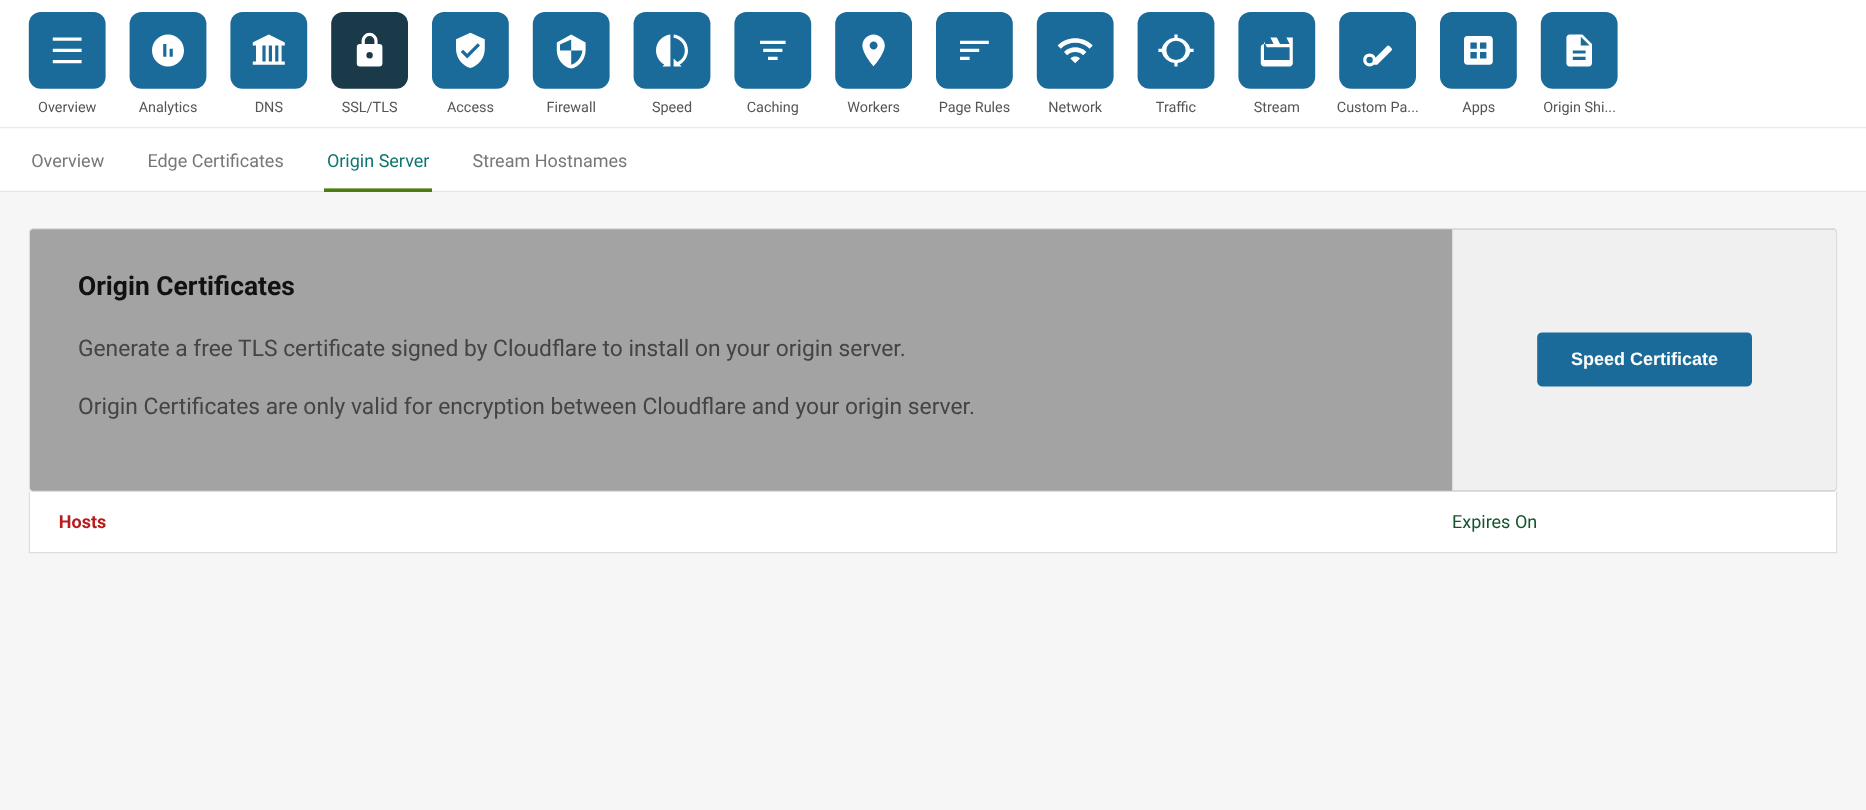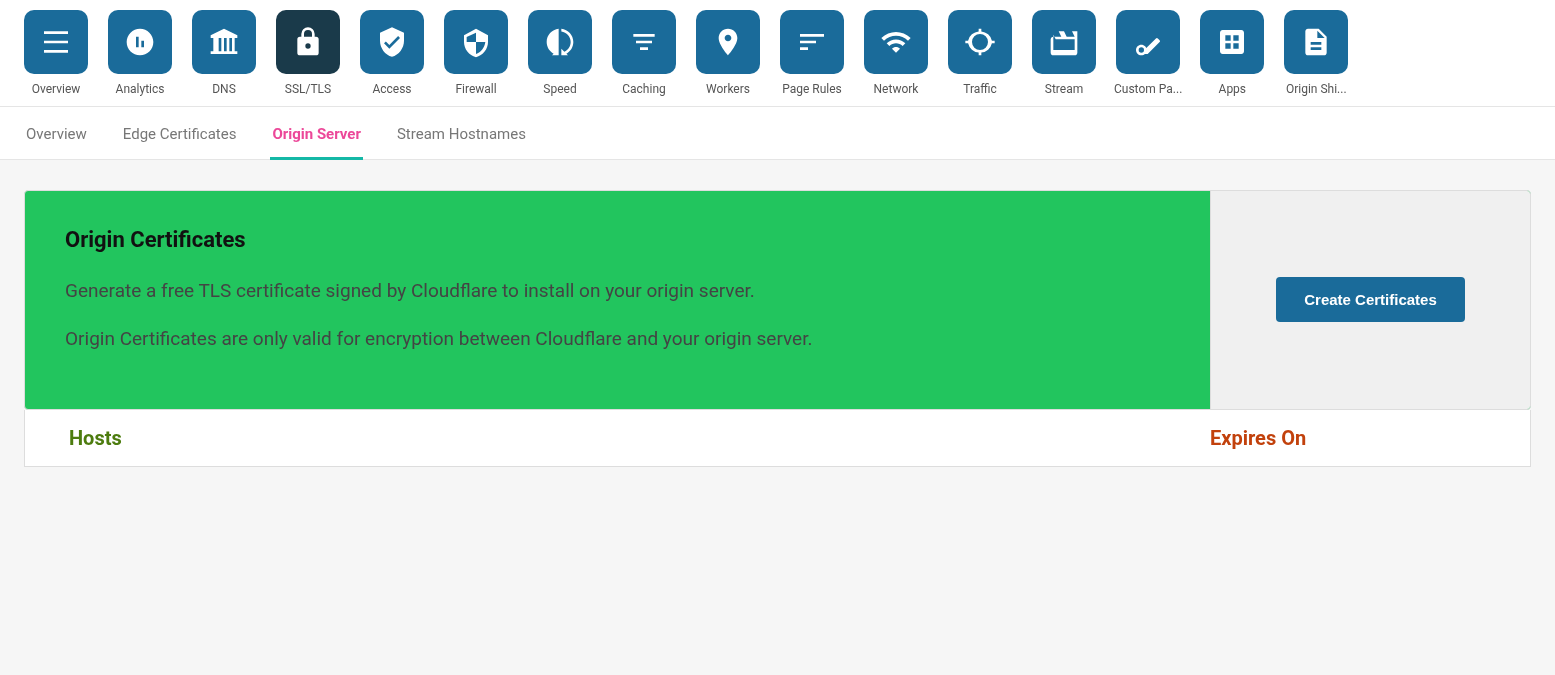--- a/index.html
+++ b/index.html
@@ -59,33 +59,33 @@
     }
     .sub-tab {
       padding: 18px 2px 14px 2px;
       font-size: 15px;
       color: #777;
       cursor: pointer;
       border-bottom: 3px solid transparent;
       margin-bottom: -1px;
     }
     .sub-tab.active {
-      color: #ec4899;
-      font-weight: 700;
-      border-bottom: 3px solid #14b8a6;
+      color: #0f766e;
+      font-weight: 400;
+      border-bottom: 3px solid #4d7c0f;
     }
 
     
     .main-content {
       padding: 30px 24px;
     }
 
     
     .card {
-      background: #22c55e;
+      background: #a3a3a3;
       border: 1px solid #ddd;
       border-radius: 4px;
       display: flex;
       overflow: hidden;
     }
     .card-left {
       flex: 1;
       padding: 36px 40px;
     }
     .card-right {
@@ -126,30 +126,29 @@
     .table-header {
       background: #fff;
       border: 1px solid #ddd;
       border-top: none;
       display: flex;
       padding: 16px 24px;
       margin-top: 0;
     }
     .table-col-hosts {
       flex: 1;
-      font-size: 20px;
+      font-size: 15px;
       font-weight: 700;
-      color: #4d7c0f;
-      margin-left: 20px;
+      color: #b91c1c;
     }
     .table-col-expires {
       width: 320px;
-      font-size: 20px;
-      font-weight: 700;
-      color: #c2410c;
+      font-size: 15px;
+      font-weight: 400;
+      color: #14532d;
       padding-left: 24px;
     }
   </style>
 </head>
 <body>
 
 <div class="top-nav">
 
   <div class="nav-item">
     <div class="icon-box">
@@ -306,21 +305,21 @@
 
 <div class="main-content">
 
   <div class="card">
     <div class="card-left">
       <div class="card-title">Origin Certificates</div>
       <p class="card-text">Generate a free TLS certificate signed by Cloudflare to install on your origin server.</p>
       <p class="card-text">Origin Certificates are only valid for encryption between Cloudflare and your origin server.</p>
     </div>
     <div class="card-right">
-      <button class="create-cert-btn">Create Certificates</button>
+      <button class="create-cert-btn">Speed Certificate</button>
     </div>
   </div>
 
   <div class="table-header">
     <div class="table-col-hosts">Hosts</div>
     <div class="table-col-expires">Expires On</div>
   </div>
 
 </div>
 

